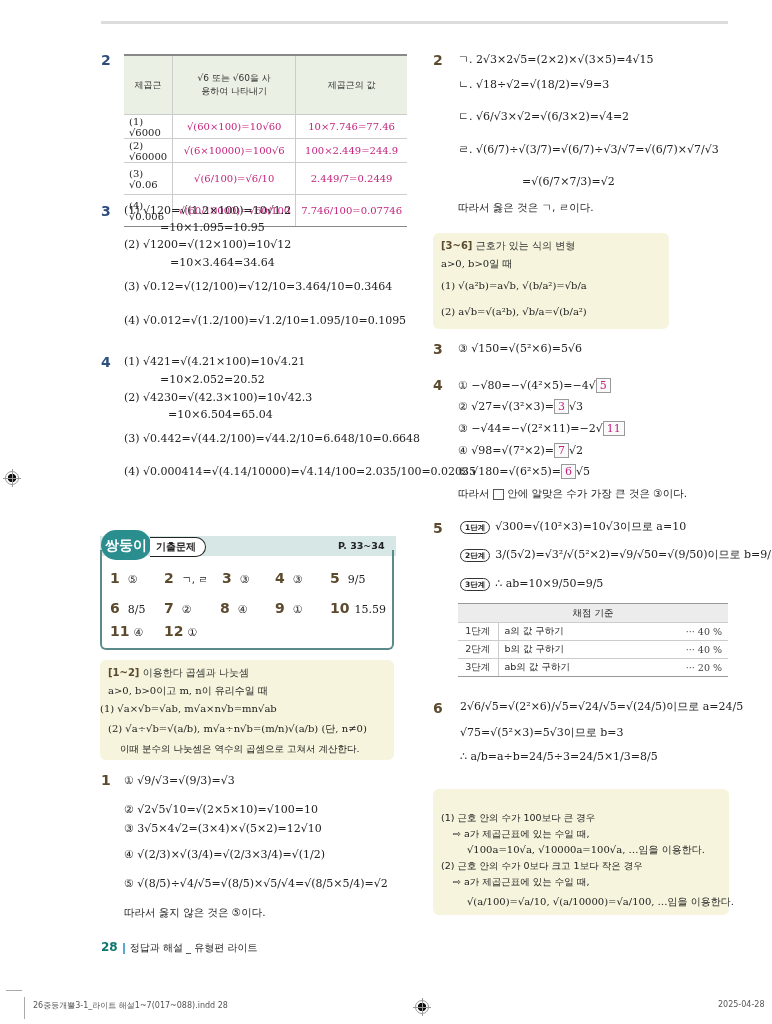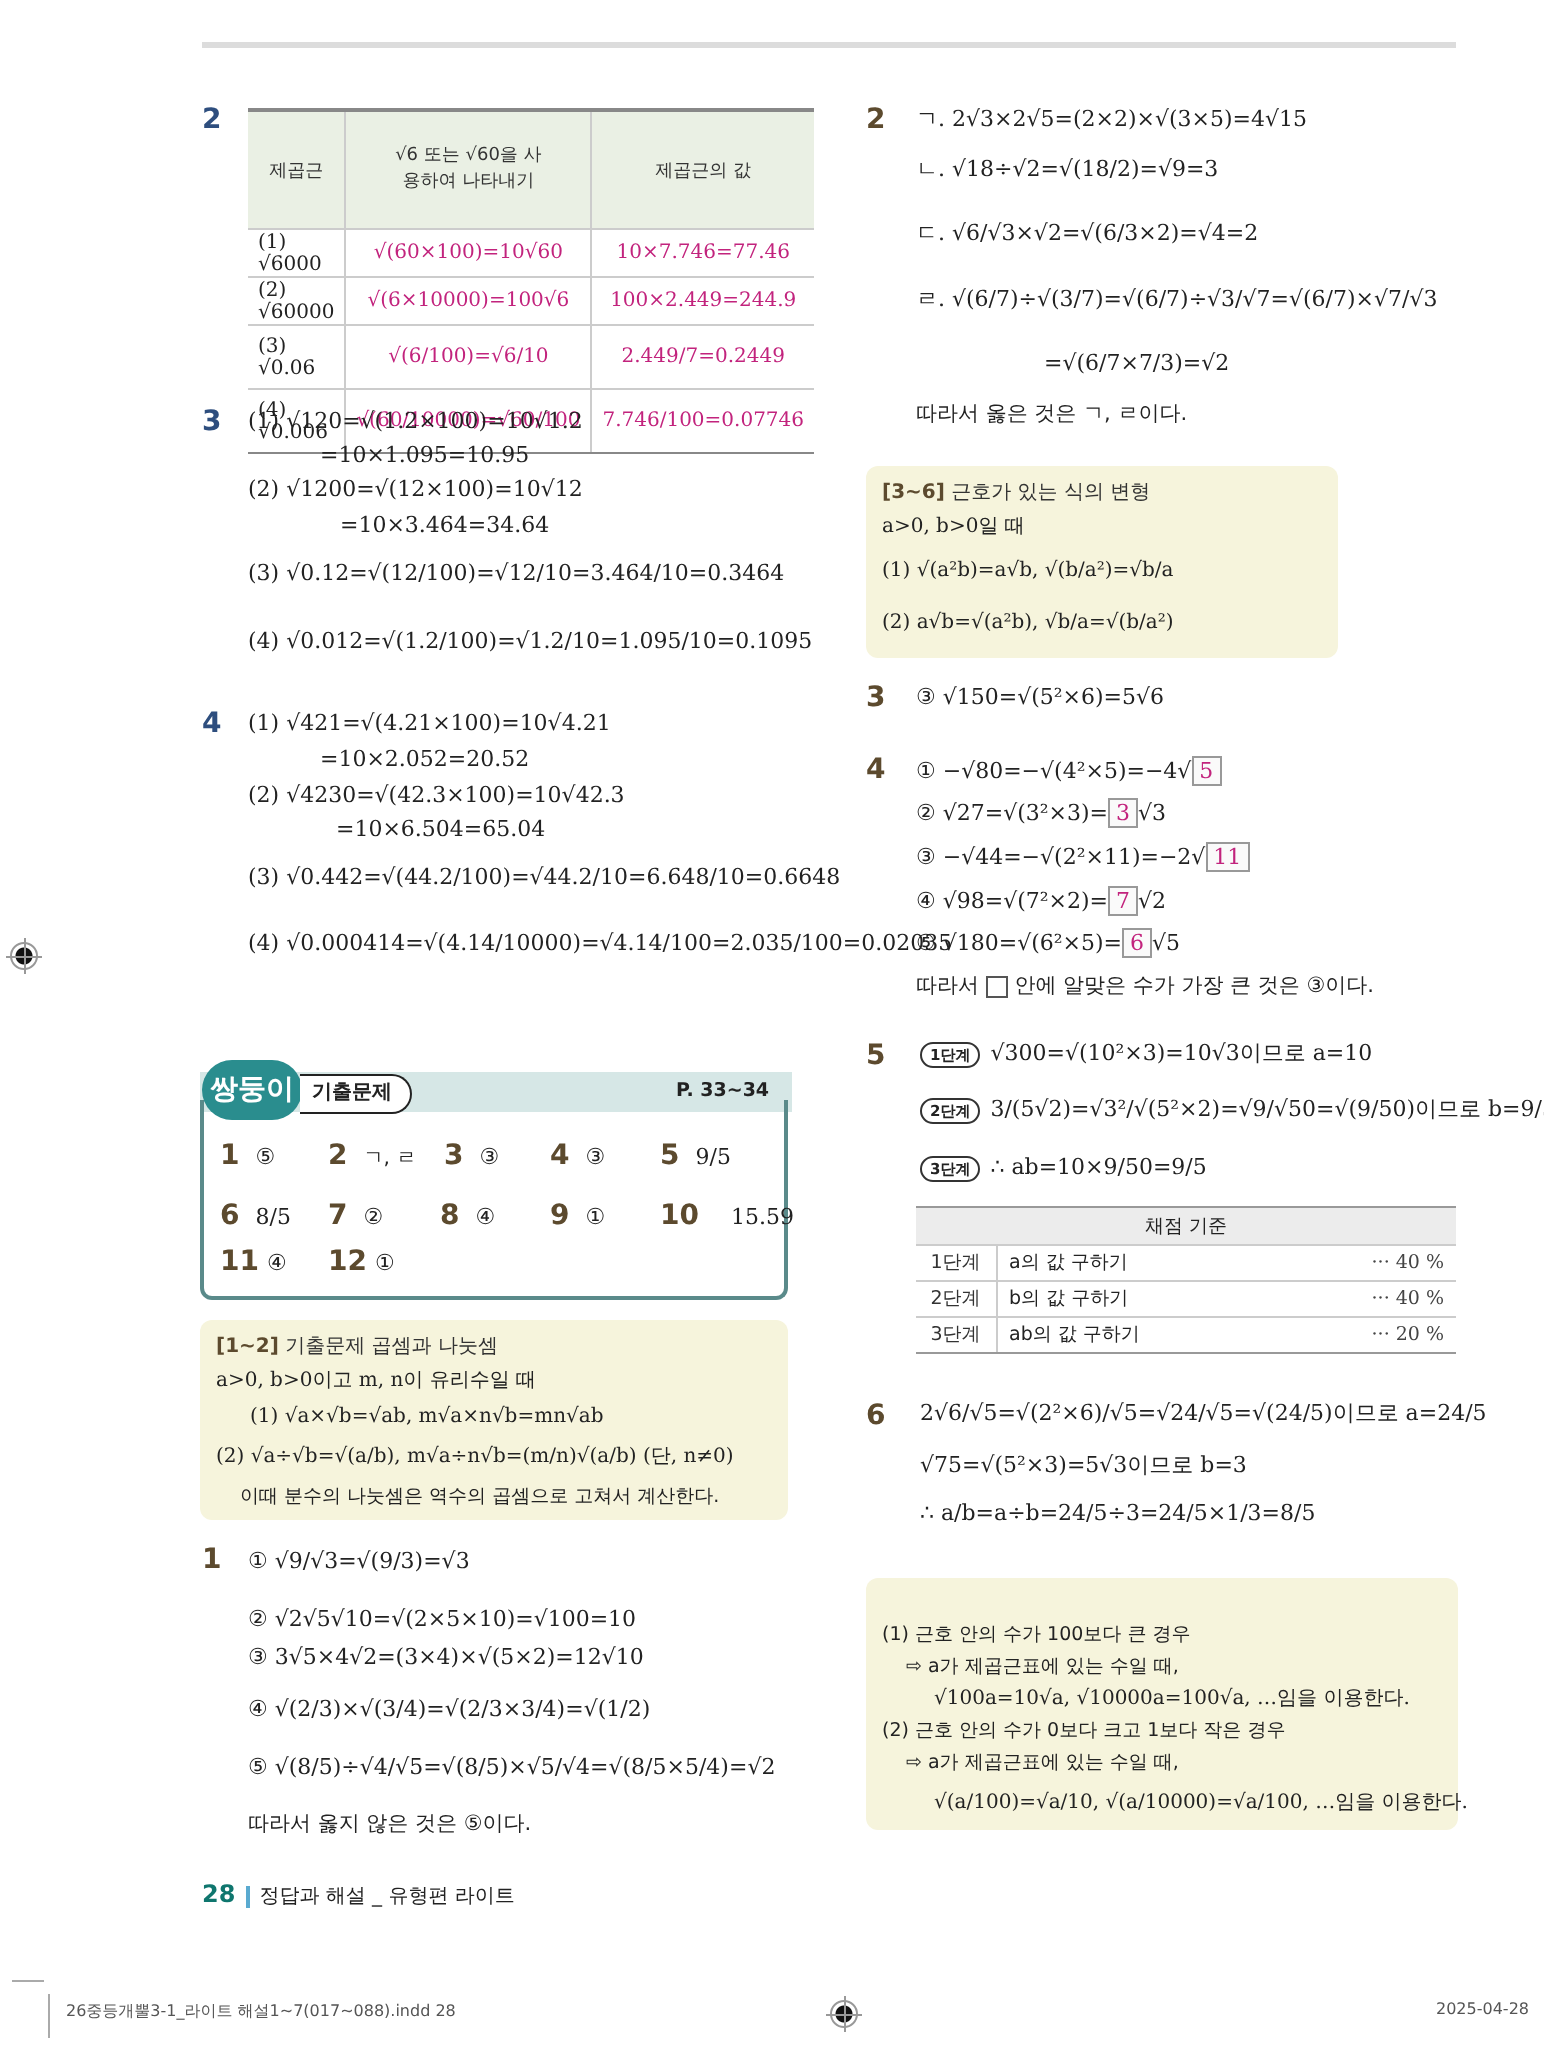--- a/index.html
+++ b/index.html
@@ -117,29 +117,29 @@
 <div class="ai" style="left:110px;top:570px"><span class="k">1</span><span>⑤</span></div>
 <div class="ai" style="left:164px;top:570px"><span class="k">2</span><span class="sans" style="font-size:10px">ㄱ, ㄹ</span></div>
 <div class="ai" style="left:222px;top:570px"><span class="k">3</span><span>③</span></div>
 <div class="ai" style="left:275px;top:570px"><span class="k">4</span><span>③</span></div>
 <div class="ai" style="left:330px;top:570px"><span class="k">5</span><span>9/5</span></div>
 
 <div class="ai" style="left:110px;top:600px"><span class="k">6</span><span>8/5</span></div>
 <div class="ai" style="left:164px;top:600px"><span class="k">7</span><span>②</span></div>
 <div class="ai" style="left:220px;top:600px"><span class="k">8</span><span>④</span></div>
 <div class="ai" style="left:275px;top:600px"><span class="k">9</span><span>①</span></div>
-<div class="ai" style="left:330px;top:600px"><span class="k" style="margin-right:16px">10</span><span>15.59</span></div>
+<div class="ai" style="left:330px;top:600px"><span class="k" style="margin-right:5px">10</span><span>15.59</span></div>
 
 <div class="ai" style="left:110px;top:623px"><span class="k" style="margin-right:4px">11</span><span>④</span></div>
 <div class="ai" style="left:164px;top:623px"><span class="k" style="margin-right:4px">12</span><span>①</span></div>
 
 <div class="note" style="left:100px;top:660px;width:294px;height:100px">
-  <div class="h" style="position:absolute;left:8px;top:6px"><b>[1~2]</b> <span>기출문제 곱셈과 나눗셈</span></div>
+  <div class="h" style="position:absolute;left:8px;top:6px"><b>[1~2]</b> <span>이용한다 곱셈과 나눗셈</span></div>
   <div class="l" style="left:8px;top:24px">a&gt;0, b&gt;0이고 m, n이 유리수일 때</div>
-  <div class="l" style="left:25px;top:42px">(1) √a×√b=√ab, m√a×n√b=mn√ab</div>
+  <div class="l" style="left:0;top:42px">(1) √a×√b=√ab, m√a×n√b=mn√ab</div>
   <div class="l" style="left:8px;top:62px">(2) √a÷√b=√(a/b), m√a÷n√b=(m/n)√(a/b) (단, n≠0)</div>
   <div class="l" style="left:20px;top:82px"><span class="ks">이때 분수의 나눗셈은 역수의 곱셈으로 고쳐서 계산한다.</span></div>
 </div>
 
 <div class="abs qnum brown" style="left:101px;top:772px">1</div>
 <div class="line" style="left:124px;top:774px">① √9/√3=√(9/3)=√3</div>
 <div class="line" style="left:124px;top:803px">② √2√5√10=√(2×5×10)=√100=10</div>
 <div class="line" style="left:124px;top:822px">③ 3√5×4√2=(3×4)×√(5×2)=12√10</div>
 <div class="line" style="left:124px;top:848px">④ √(2/3)×√(3/4)=√(2/3×3/4)=√(1/2)</div>
 <div class="line" style="left:124px;top:877px">⑤ √(8/5)÷√4/√5=√(8/5)×√5/√4=√(8/5×5/4)=√2</div>

